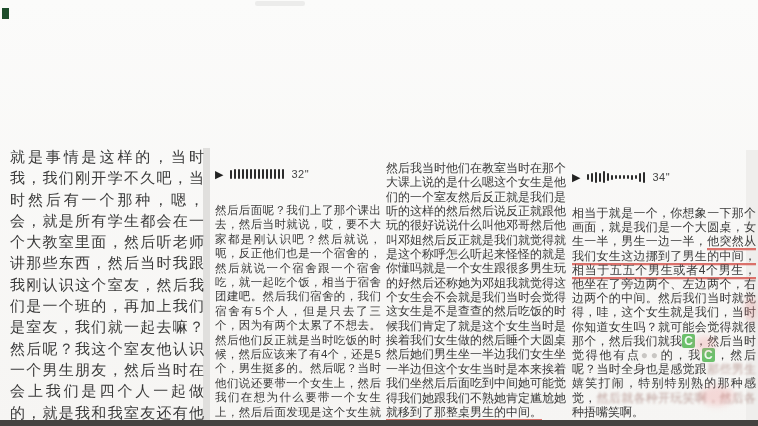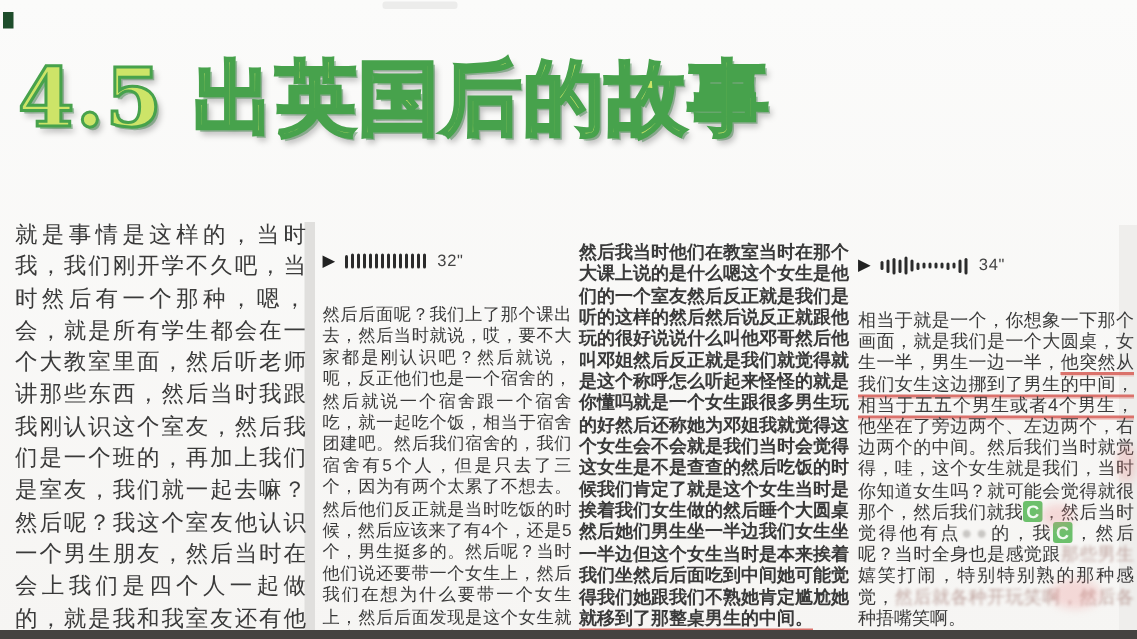--- a/index.html
+++ b/index.html
@@ -31,21 +31,21 @@
       2px 2px 0 rgba(60,130,70,0.45),
       3px 4px 4px rgba(0,0,0,0.25);
     white-space:nowrap;
   }
 
   
   .col{position:absolute;text-align:justify;}
   .coltext{color:#3a3a3a;}
   .col1{left:10px;top:146px;width:194px;font-size:15px;line-height:21.3px;color:#333;}
   .col2{left:215px;top:161px;width:166px;font-size:11.5px;line-height:14.4px;}
-  .col3{left:386px;top:161px;width:180px;font-size:12px;line-height:14.35px;font-weight:bold;}
+  .col3{left:386px;top:161px;width:180px;font-size:12px;line-height:14.35px;}
   .col4{left:572px;top:164px;width:184px;font-size:12px;line-height:14.2px;}
 
   
   .player{
     display:flex;align-items:center;gap:7px;
     height:22px;margin-bottom:18px;margin-top:2px;
     cursor:pointer;
   }
   .player .play{font-size:11px;color:#222;line-height:1;}
   .player .wave{display:flex;align-items:center;gap:2px;height:14px;}
@@ -71,21 +71,20 @@
   .stamp3{left:744px;top:296px;width:14px;height:26px;}
 </style>
 </head>
 <body>
 
 <div class="stage">
 
   <div class="corner-mark"></div>
   <div class="top-strip"></div>
 
-  <div class="title">4.5 出英国后的故事</div>
 
   <div class="col-sep"></div>
   <div class="right-strip"></div>
 
   <div class="col col1">
 
     <div class="coltext"><span>就是事情是这样的，当时我，我们刚开学不久吧，当时然后有一个那种，嗯，会，就是所有学生都会在一个大教室里面，然后听老师讲那些东西，然后当时我跟我刚认识这个室友，然后我们是一个班的，再加上我们是室友，我们就一起去嘛？然后呢？我这个室友他认识一个男生朋友，然后当时在会上我们是四个人一起做的，就是我和我室友还有他那个男生朋友和他那个男生朋友带了一个男生过来，就是凉凉嘛？两个女生，两个男生一起做。</span></div>
   </div>
 
   <div class="col col2">

